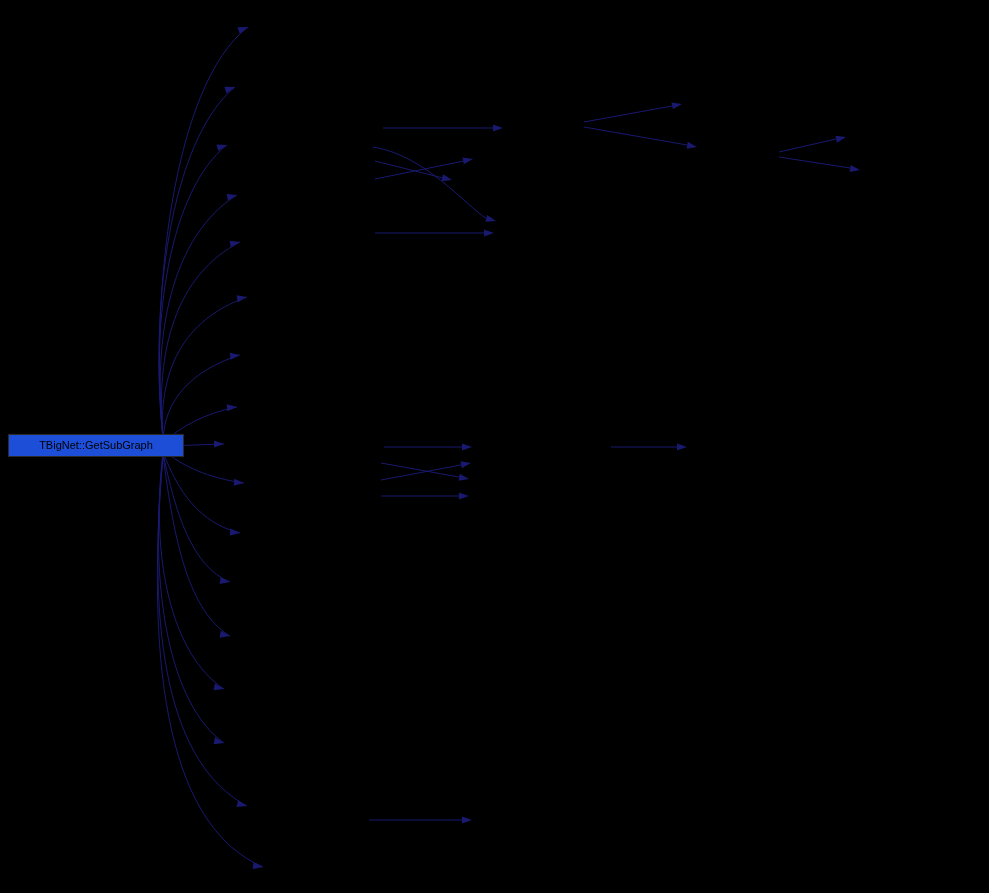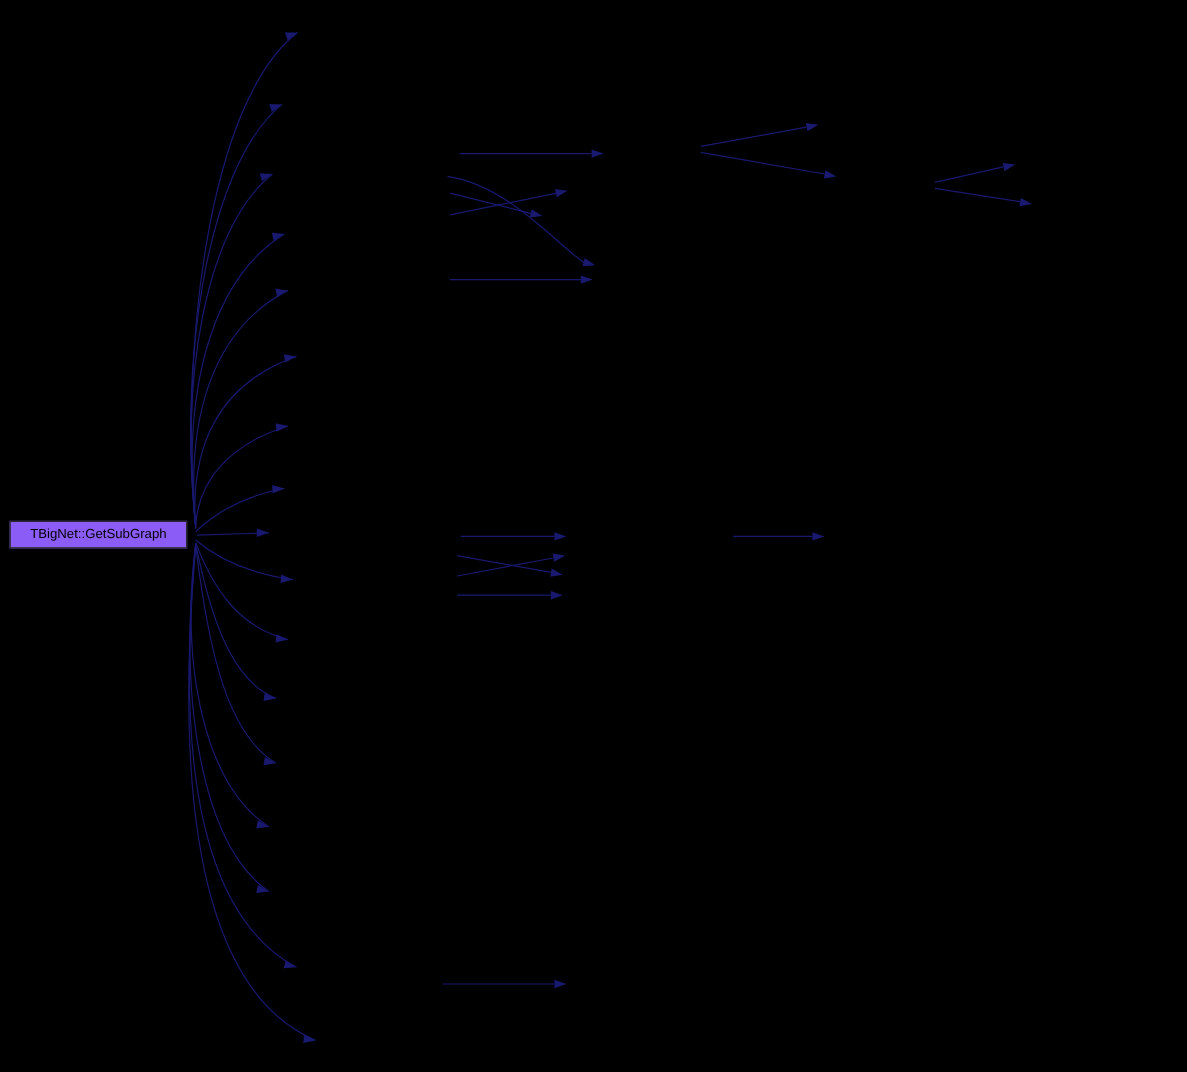--- a/index.html
+++ b/index.html
@@ -164,17 +164,17 @@
       <g>
         <path d="M611,447 L677,447" fill="none" stroke="#191970" stroke-width="1"></path>
         <polygon points="0,0 -10,-3.5 -10,3.5" fill="#191970" stroke="none" transform="translate(687,447) rotate(0)"></polygon>
       </g>
       <g>
         <path d="M369,820 L462,820" fill="none" stroke="#191970" stroke-width="1"></path>
         <polygon points="0,0 -10,-3.5 -10,3.5" fill="#191970" stroke="none" transform="translate(472,820) rotate(0)"></polygon>
       </g>
     </svg>
 
-  <div class="graph-node" style="left: 8px; top: 434px; width: 148px; height: 23px; background: #8b5cf6; border: 1px solid rgb(42, 42, 42); color: rgb(0, 0, 0);">
+  <div class="graph-node" style="left: 8px; top: 434px; width: 176px; height: 23px; background: #1d4ed8; border: 1px solid rgb(42, 42, 42); color: rgb(0, 0, 0);">
     <span>TBigNet::GetSubGraph</span>
   </div>
 
 </div>
 
 </body></html>

